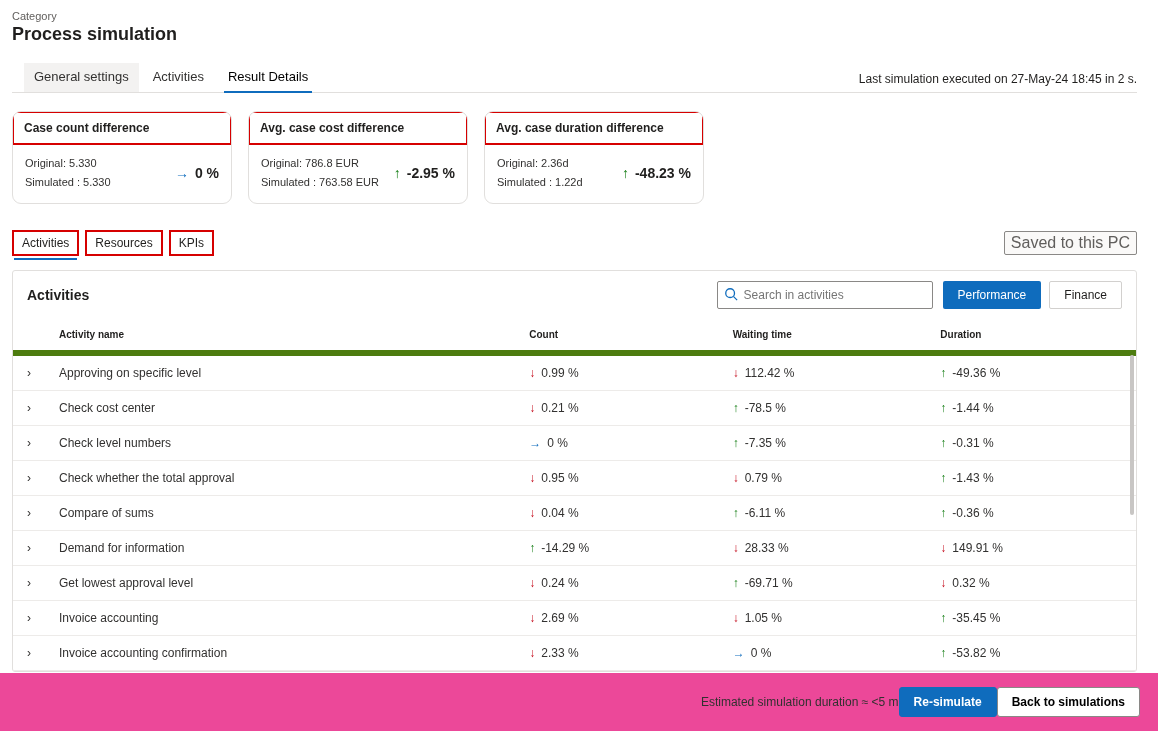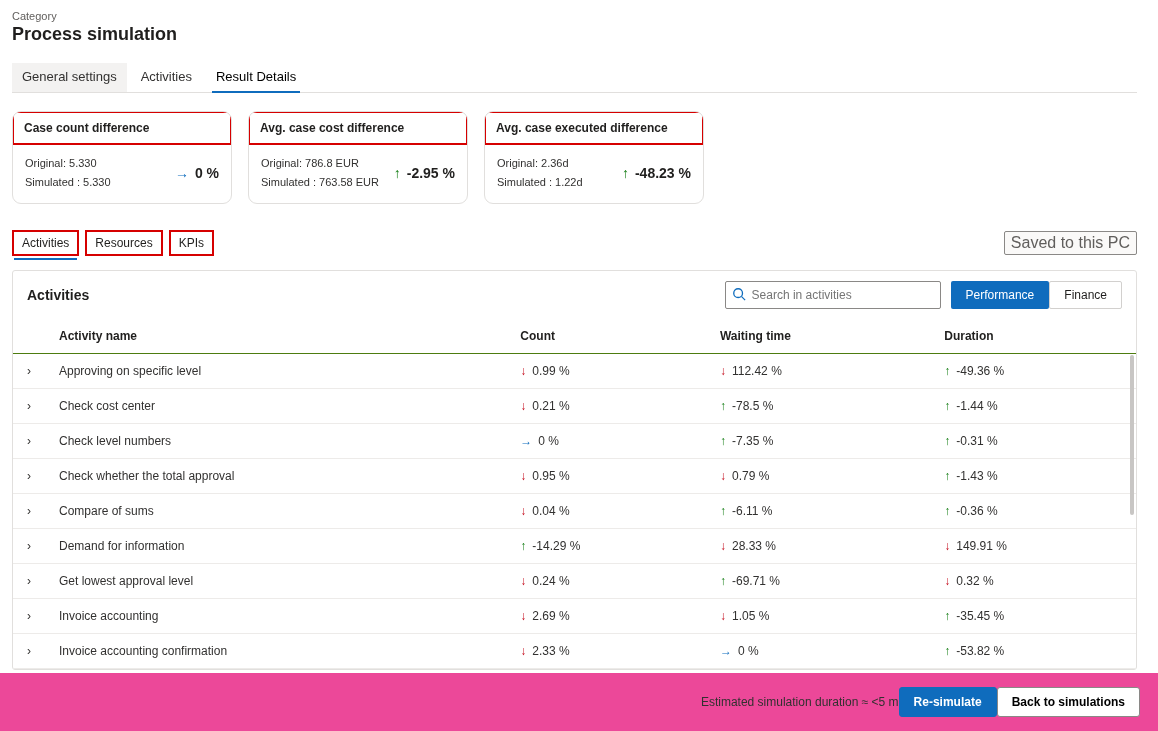--- a/index.html
+++ b/index.html
@@ -15,21 +15,21 @@
   .page { padding: 10px 21px 0 12px; }
   .category-label { font-size: 11px; color: #605e5c; }
   .page-title { font-size: 18px; font-weight: 600; margin-top: 2px; }
   .top-tabs-row {
     display: flex;
     justify-content: space-between;
     align-items: flex-end;
     margin-top: 18px;
     border-bottom: 1px solid #e1dfdd;
   }
-  .top-tabs { display: flex; gap: 4px; }
+  .top-tabs { display: flex; gap: 4px; margin-left: 12px; }
   .top-tab {
     padding: 6px 10px 8px;
     font-size: 13px;
     color: #323130;
     cursor: pointer;
     position: relative;
   }
   .top-tab.active { color: #000; }
   .top-tab.active::after {
     content: "";
@@ -121,21 +121,21 @@
     border-radius: 2px;
     background: #fff;
     height: 28px;
     width: 216px;
     padding: 0 6px;
   }
   .search-box .icon { color: #0f6cbd; font-size: 13px; margin-right: 6px; }
   .search-box input {
     border: none; outline: none; font-size: 12px; flex: 1; color: #605e5c;
   }
-  .view-toggle { display: flex; }
+  .view-toggle { display: flex; gap: 8px; }
   .view-btn {
     height: 28px;
     padding: 0 14px;
     font-size: 12px;
     border: 1px solid transparent;
     border-radius: 2px;
     cursor: pointer;
     background: #fff;
     color: #201f1e;
   }
@@ -151,25 +151,25 @@
     height: 160px;
     background: #c8c6c4;
     border-radius: 2px;
   }
   table.activities {
     width: 100%;
     border-collapse: collapse;
   }
   table.activities th {
     text-align: left;
-    font-size: 12px;
+    font-size: 10px;
     font-weight: 600;
     color: #201f1e;
     padding: 10px 14px;
-    border-bottom: 1px solid #4d7c0f;
+    border-bottom: 6px solid #4d7c0f;
   }
   table.activities td {
     font-size: 12px;
     padding: 10px 14px;
     border-bottom: 1px solid #edebe9;
     color: #323130;
   }
   .chev-cell { width: 28px; text-align: center; color: #605e5c; cursor: pointer; }
   .metric { display: inline-flex; align-items: center; gap: 6px; }
 
@@ -204,20 +204,21 @@
 <div class="page">
   <div class="category-label">Category</div>
   <div class="page-title">Process simulation</div>
 
   <div class="top-tabs-row">
     <div class="top-tabs">
       <div class="top-tab shaded">General settings</div>
       <div class="top-tab">Activities</div>
       <div class="top-tab active">Result Details</div>
     </div>
+    <div class="last-run">Last simulation executed on 27-May-24 18:45 in 2 s.</div>
   </div>
 
   <div class="cards-row" id="cards-row">
       <div class="kpi-card">
         <div class="kpi-card-header">Case count difference</div>
         <div class="kpi-card-body">
           <div class="kpi-left">
             <div>Original: 5.330</div>
             <div>Simulated : 5.330</div>
           </div>
@@ -234,21 +235,21 @@
             <div>Original: 786.8 EUR</div>
             <div>Simulated : 763.58 EUR</div>
           </div>
           <div class="kpi-right">
             <span class="arrow arr-up">↑</span>
             <span>-2.95 %</span>
           </div>
         </div>
       </div>
       <div class="kpi-card">
-        <div class="kpi-card-header">Avg. case executed difference</div>
+        <div class="kpi-card-header">Avg. case duration difference</div>
         <div class="kpi-card-body">
           <div class="kpi-left">
             <div>Original: 2.36d</div>
             <div>Simulated : 1.22d</div>
           </div>
           <div class="kpi-right">
             <span class="arrow arr-up">↑</span>
             <span>-48.23 %</span>
           </div>
         </div>

